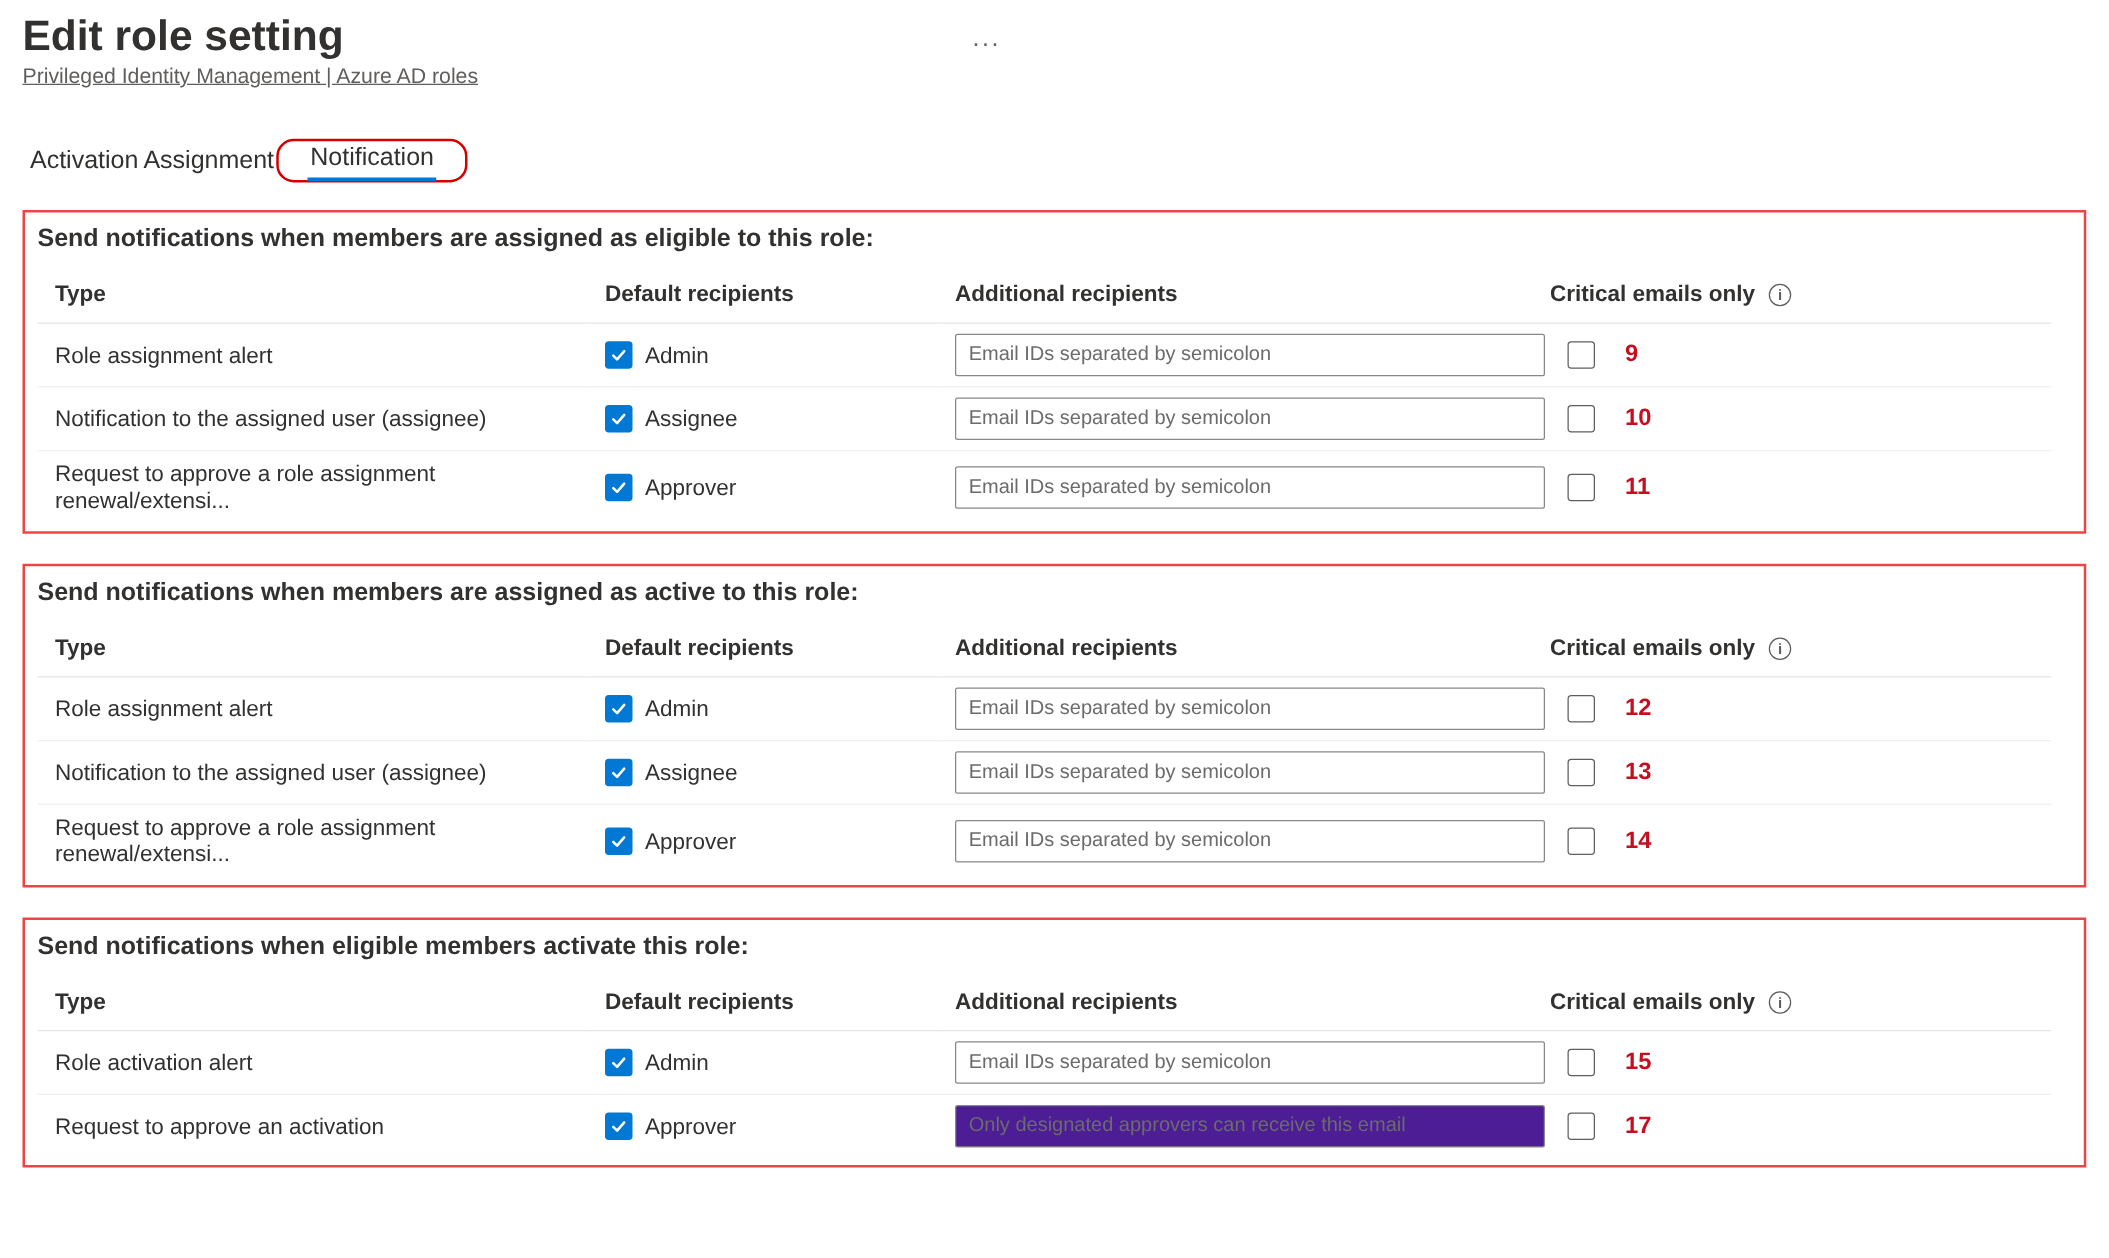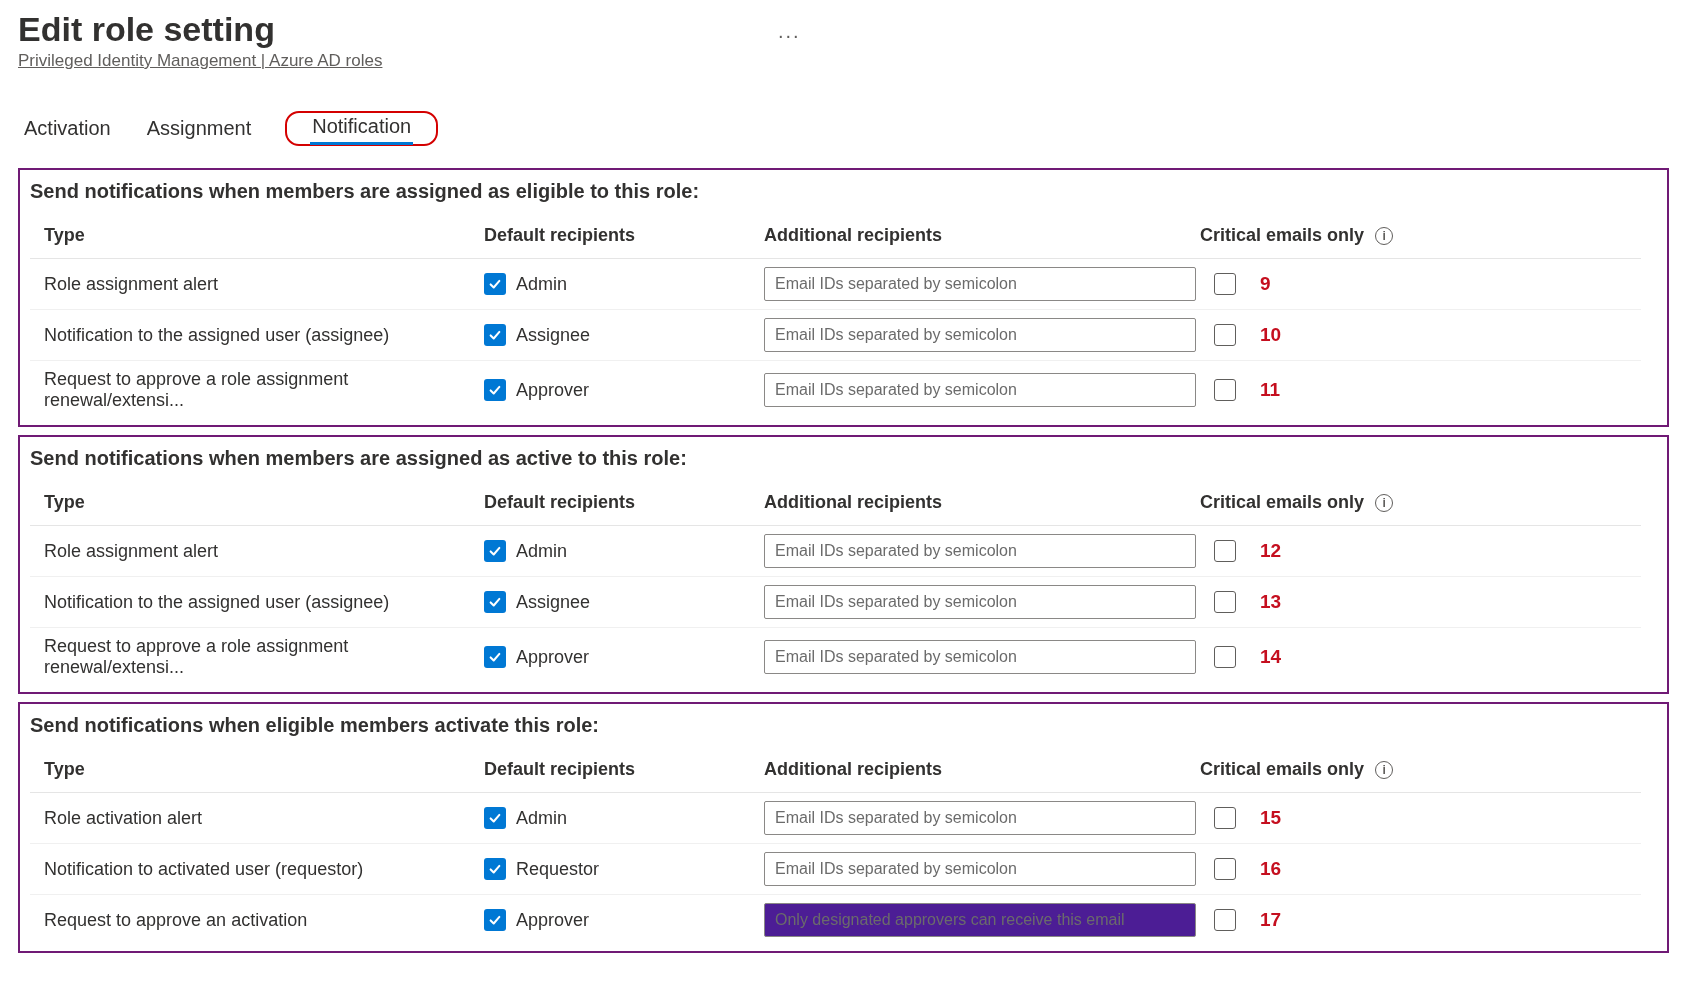--- a/index.html
+++ b/index.html
@@ -8,30 +8,30 @@
     font-family: "Segoe UI", -apple-system, sans-serif;
     color:#323130;
     background:#fff;
     padding: 10px 18px 40px 18px;
     width:1687px;
   }
   .page-title { font-size:34px; font-weight:700; margin:0 0 2px 0; }
   .breadcrumb { font-size:17px; color:#605e5c; margin-bottom:40px;text-decoration:underline; }
   .more-dots { position:absolute; left:760px; top:10px; color:#605e5c; font-size:20px; letter-spacing:2px; cursor:pointer; }
   .top-row { position:relative; }
-  .tabs { display:flex; gap:32px; margin-bottom:22px; padding-left:4px;text-align:right;}
+  .tabs { display:flex; margin-bottom:22px; padding-left:4px;text-align:right;}
   .tab { font-size:20px; color:#323130; padding:6px 2px; cursor:pointer; position:relative;}
   .tab.active { font-weight:400; }
   .tab.active::after{
     content:""; position:absolute; left:0; right:0; bottom:-2px; height:3px; background:#0078d4;
   }
   .tab-highlight { border:2px solid #d40000; padding:2px 23px; border-radius:14px;}
   .section {
-    border:2px solid #701a75;
-    margin:0 0 8px 0;
+    border:2px solid #ef4444;
+    margin:0 0 24px 0;
     padding:6px 26px 6px 10px;
   }
   .section-title { font-size:20px; font-weight:700; margin:4px 0 14px 0;}
   table { width:100%; border-collapse:collapse; }
   th { text-align:left; font-size:18px; font-weight:700; padding:8px 4px 12px 14px; border-bottom:1px solid #e5e5e5;}
   td { font-size:18px; padding:8px 4px 8px 14px; border-bottom:1px solid #f0f0f0; vertical-align:middle;}
   tbody tr:last-child td { border-bottom:none; }
   .col-type { width:440px; }
   .col-def  { width:280px; }
   .col-add  { width:440px; }
@@ -39,21 +39,21 @@
   th.col-crit { padding-left:0;}
   .chk {
     display:inline-flex; align-items:center; justify-content:center;
     width:22px; height:22px; border-radius:3px; margin-right:10px; vertical-align:middle;
     cursor:pointer;
   }
   .chk.checked { background:#0078d4; border:none;}
   .chk.unchecked { background:#fff; border:1.5px solid #605e5c;}
   .chk svg { width:14px; height:14px; }
   .recipient-input {
-    width:432px; height:34px; font-size:16px; padding:4px 10px;
+    width:472px; height:34px; font-size:16px; padding:4px 10px;
     border:1px solid #8a8886; border-radius:2px; color:#323130;
   }
   .recipient-input::placeholder { color:#6b6b6b; }
   .recipient-input.disabled { background:#4c1d95; color:#8a8886; pointer-events:none;}
   .crit-cell { display:flex; align-items:center; gap:14px;}
   .badge { color:#c50f1f; font-weight:700; font-size:19px;}
   .info-icon {
     display:inline-flex; align-items:center; justify-content:center;
     width:18px; height:18px; border:1.2px solid #605e5c; border-radius:50%;
     font-size:12px; color:#605e5c; margin-left:6px; vertical-align:middle;
@@ -253,40 +253,20 @@
             </td>
             <td class="col-add"><input class="recipient-input" placeholder="Email IDs separated by semicolon" style=""></td>
             <td class="col-crit">
               <div class="crit-cell">
                 <span class="chk unchecked"></span>
                 <span class="badge">15</span>
               </div>
             </td>
           </tr>
           <tr>
-            <td class="col-type">Notification to activated user (requestor)</td>
-            <td class="col-def">
-              <div class="def-cell">
-                <span class="chk checked">
-                  <svg viewBox="0 0 16 16" fill="none" stroke="#fff" stroke-width="2.3" stroke-linecap="round" stroke-linejoin="round">
-                    <polyline points="3,8.5 6.5,12 13,4.5"></polyline>
-                  </svg>
-                </span>
-                <span>Requestor</span>
-              </div>
-            </td>
-            <td class="col-add"><input class="recipient-input" placeholder="Email IDs separated by semicolon" style=""></td>
-            <td class="col-crit">
-              <div class="crit-cell">
-                <span class="chk unchecked"></span>
-                <span class="badge">16</span>
-              </div>
-            </td>
-          </tr>
-          <tr>
             <td class="col-type">Request to approve an activation</td>
             <td class="col-def">
               <div class="def-cell">
                 <span class="chk checked">
                   <svg viewBox="0 0 16 16" fill="none" stroke="#fff" stroke-width="2.3" stroke-linecap="round" stroke-linejoin="round">
                     <polyline points="3,8.5 6.5,12 13,4.5"></polyline>
                   </svg>
                 </span>
                 <span>Approver</span>
               </div>

